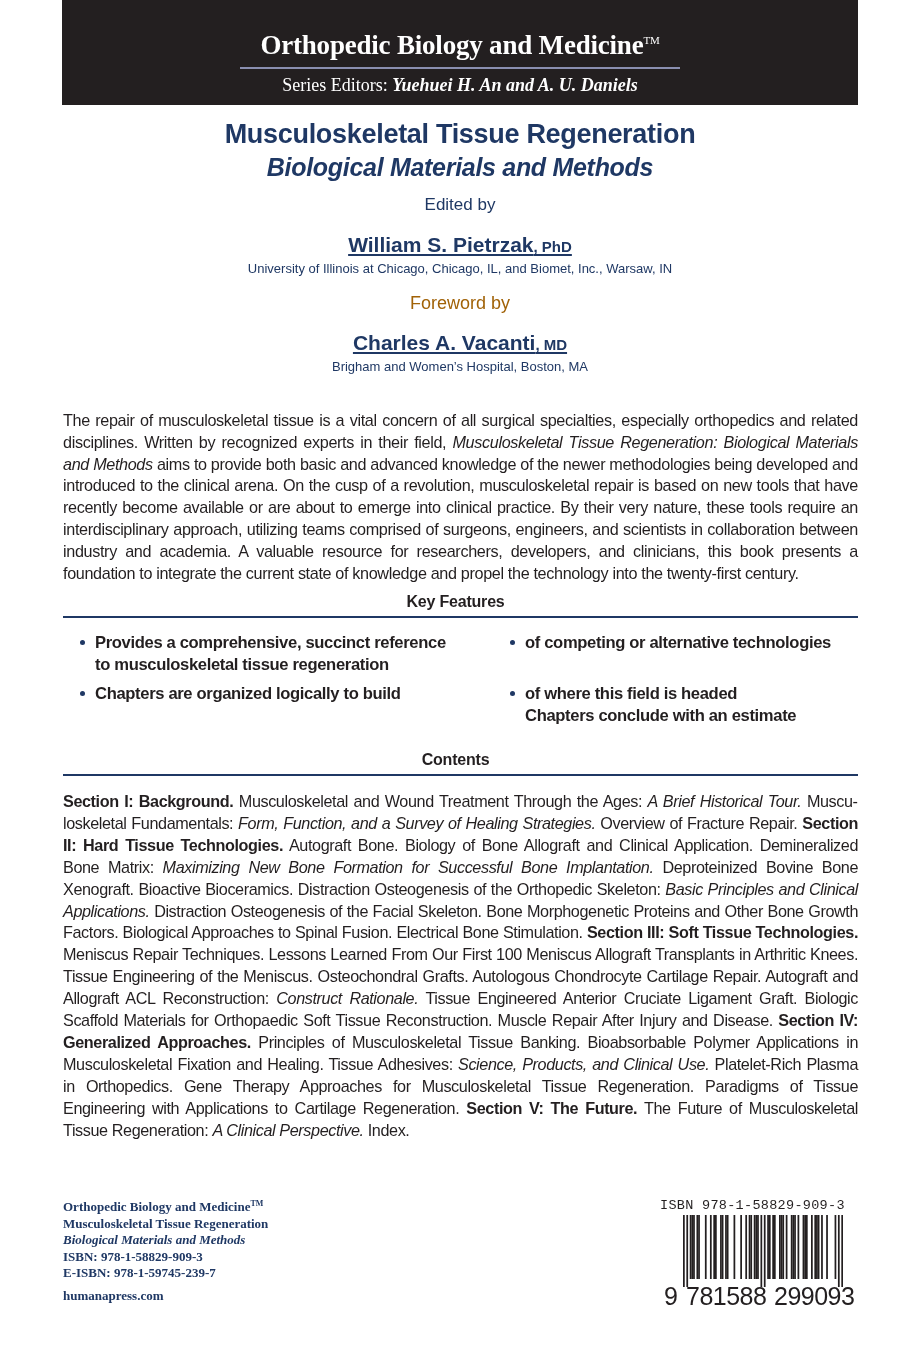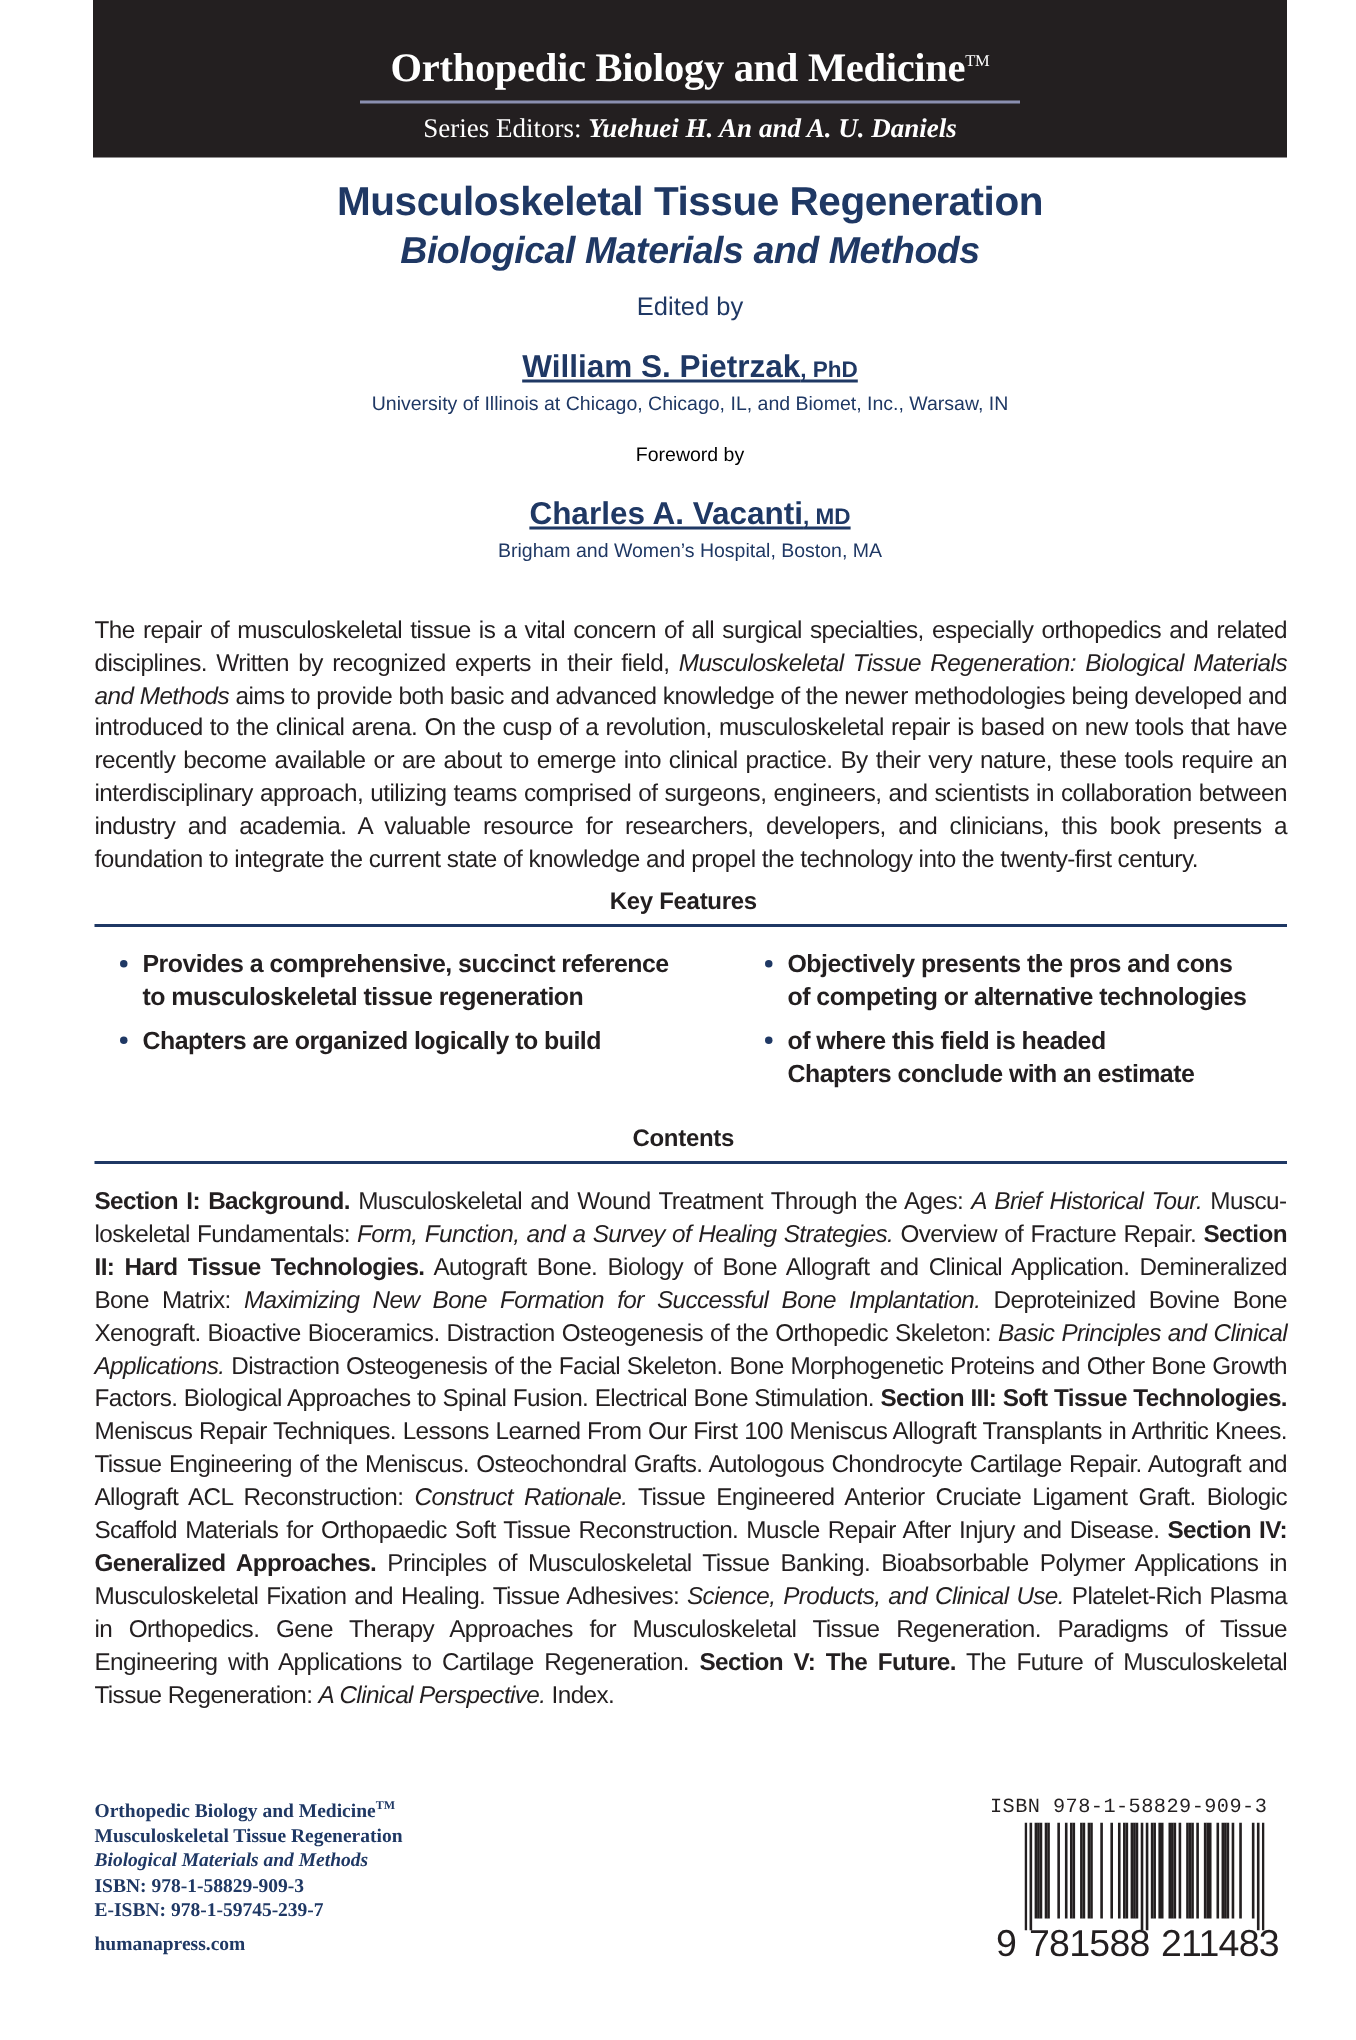--- a/index.html
+++ b/index.html
@@ -15,21 +15,21 @@
   .banner-sub { font-family: "Liberation Serif", serif; font-size: 18px; position: absolute;
                 left: 0; right: 0; top: 75px; }
   .banner-sub .editors { font-style: italic; font-weight: bold; }
   .title-block { position: absolute; left: 62px; width: 796px; top: 117px; text-align: center; }
   .book-title { font-size: 27px; font-weight: bold; color: #1f3864; line-height: 34px; letter-spacing: -0.3px; }
   .book-subtitle { font-size: 25px; font-weight: bold; font-style: italic; color: #1f3864; line-height: 33px; letter-spacing: -0.3px; }
   .edited-by { font-size: 17px; color: #1f3864; margin-top: 10px; line-height: 22px; }
   .person { font-size: 21px; font-weight: bold; color: #1f3864; line-height: 26px; margin-top: 16px; text-decoration: underline; }
   .person .cred { font-size: 15px; }
   .affil { font-size: 13px; color: #1f3864; line-height: 18px; }
-  .foreword-by { font-size: 13px; color: #000000; margin-top: 14px; line-height: 22px; }
+  .foreword-by { font-size: 18px; color: #a16207; margin-top: 14px; line-height: 22px; }
 
   .desc { position: absolute; left: 63px; width: 795px; top: 410px; font-size: 16.2px;
           line-height: 21.8px; text-align: justify; letter-spacing: -0.35px; color: #231f20; }
   .desc em { font-style: italic; }
 
   .section-head { position: absolute; left: 58px; width: 795px; text-align: center;
                   font-size: 16px; font-weight: bold; color: #231f20; letter-spacing: -0.2px; }
   .section-rule { position: absolute; left: 63px; width: 795px; height: 2px; background: #1f3864; }
 
   .features { position: absolute; left: 63px; width: 795px; top: 632px; }
@@ -94,21 +94,20 @@
     <span class="bullet"></span>
     <div>Provides a comprehensive, succinct reference</div>
     <div>to musculoskeletal tissue regeneration</div>
   </div>
   <div class="feat" style="left:14px; top:51px;">
     <span class="bullet"></span>
     <div>Chapters are organized logically to build</div>
   </div>
   <div class="feat" style="left:444px; top:0;">
     <span class="bullet"></span>
-    <div>Objectively presents the pros and cons</div>
     <div>of competing or alternative technologies</div>
   </div>
   <div class="feat" style="left:444px; top:51px;">
     <span class="bullet"></span>
     <div>of where this field is headed</div>
     <div>Chapters conclude with an estimate</div>
   </div>
 </div>
 
 <div class="section-head" style="top:751px;">Contents</div>
@@ -170,14 +169,14 @@
     <rect x="131.368" y="0" width="1.734" height="64" fill="#231f20"></rect>
     <rect x="133.053" y="0" width="1.734" height="64" fill="#231f20"></rect>
     <rect x="134.737" y="0" width="1.734" height="64" fill="#231f20"></rect>
     <rect x="138.105" y="0" width="1.734" height="64" fill="#231f20"></rect>
     <rect x="143.158" y="0" width="1.734" height="64" fill="#231f20"></rect>
     <rect x="151.579" y="0" width="1.734" height="64" fill="#231f20"></rect>
     <rect x="154.947" y="0" width="1.734" height="72" fill="#231f20"></rect>
     <rect x="158.316" y="0" width="1.734" height="72" fill="#231f20"></rect>
   </svg>
 <div class="barcode-digits">
-  <span class="lead">9</span><span style="display:inline-block;width:88px;">781588</span><span>211483</span>
+  <span class="lead">9</span><span style="display:inline-block;width:88px;">781588</span><span>299093</span>
 </div>
 
 </body></html>

